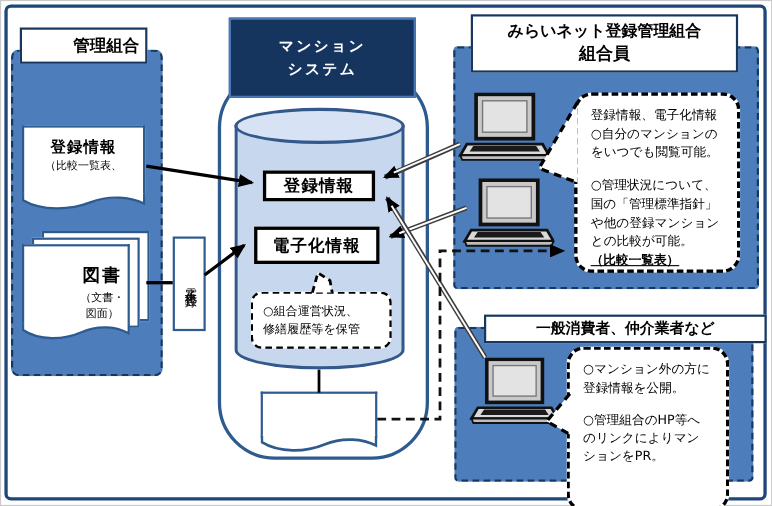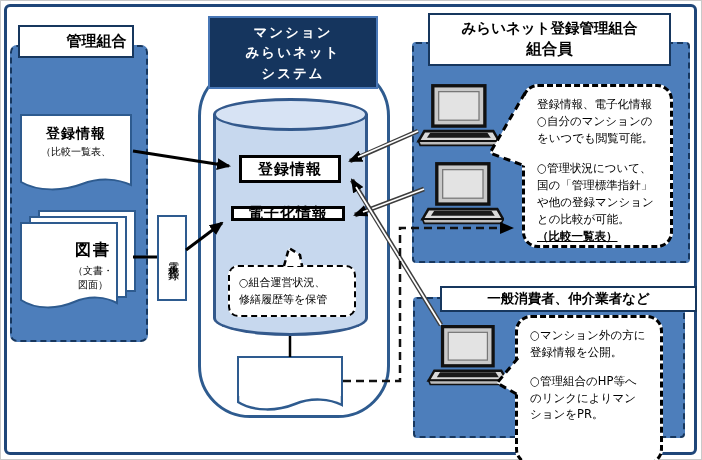--- a/index.html
+++ b/index.html
@@ -53,21 +53,21 @@
   .navybox { position:absolute; left:208px; top:16px; width:170px; height:73px;
     background:#15355E; border:2px solid #4877B6; color:#fff; z-index:5;
     display:flex; flex-direction:column; align-items:center; justify-content:center;
     font-weight:bold; font-size:13.5px; line-height:1.5; letter-spacing:2px; }
   .cyl-top { position:absolute; left:213px; top:98px; width:155px; height:33px;
     background:#D7E3F4; border:3px solid #33598C; border-radius:50%; z-index:4; }
   .cyl-body { position:absolute; left:213px; top:114px; width:155px; height:222px;
     background:#C7D8EE; border:3px solid #33598C; border-top:none;
     border-radius:0 0 50% 50% / 0 0 18px 18px; z-index:3; }
   .reg-box { left:239px; top:155px; width:102px; height:28px; }
-  .dig-box { left:231px; top:206px; width:114px; height:15px; }
+  .dig-box { left:231px; top:206px; width:114px; height:34px; }
   .callout { position:absolute; left:228px; top:265px; width:128px; height:52px;
     background:#fff; border:2.5px dashed #000; border-radius:10px; z-index:6;
     font-size:11px; line-height:17px; padding:7px 0 0 9px; }
   .cmp-doc { left:237px; top:356px; width:106px; height:42px; border-width:2.5px; z-index:6; }
   .cmp-doc .t { font-weight:bold; font-size:14px; margin-top:10px; letter-spacing:1px; }
 
   
   .rt-container { left:412px; top:42px; width:278px; height:221px; border-radius:4px; z-index:2; }
   .rt-title { left:428px; top:13px; width:243px; height:53px;font-family:Liberation Serif, serif; }
   .rt-title .l1 { font-size:14.5px; }
@@ -114,21 +114,20 @@
     </svg>
   </div>
 
   <div class="digitize">
     <span>電子化登録</span>
   </div>
 
   <div class="capsule"></div>
   <div class="navybox">
     <div>マンション</div>
-    <div>みらいネット</div>
     <div>システム</div>
   </div>
   <div class="cyl-body"></div>
   <div class="cyl-top"></div>
 
   <div class="blackbox reg-box">
     <span>登録情報</span>
   </div>
   <div class="blackbox dig-box">
     <span>電子化情報</span>

